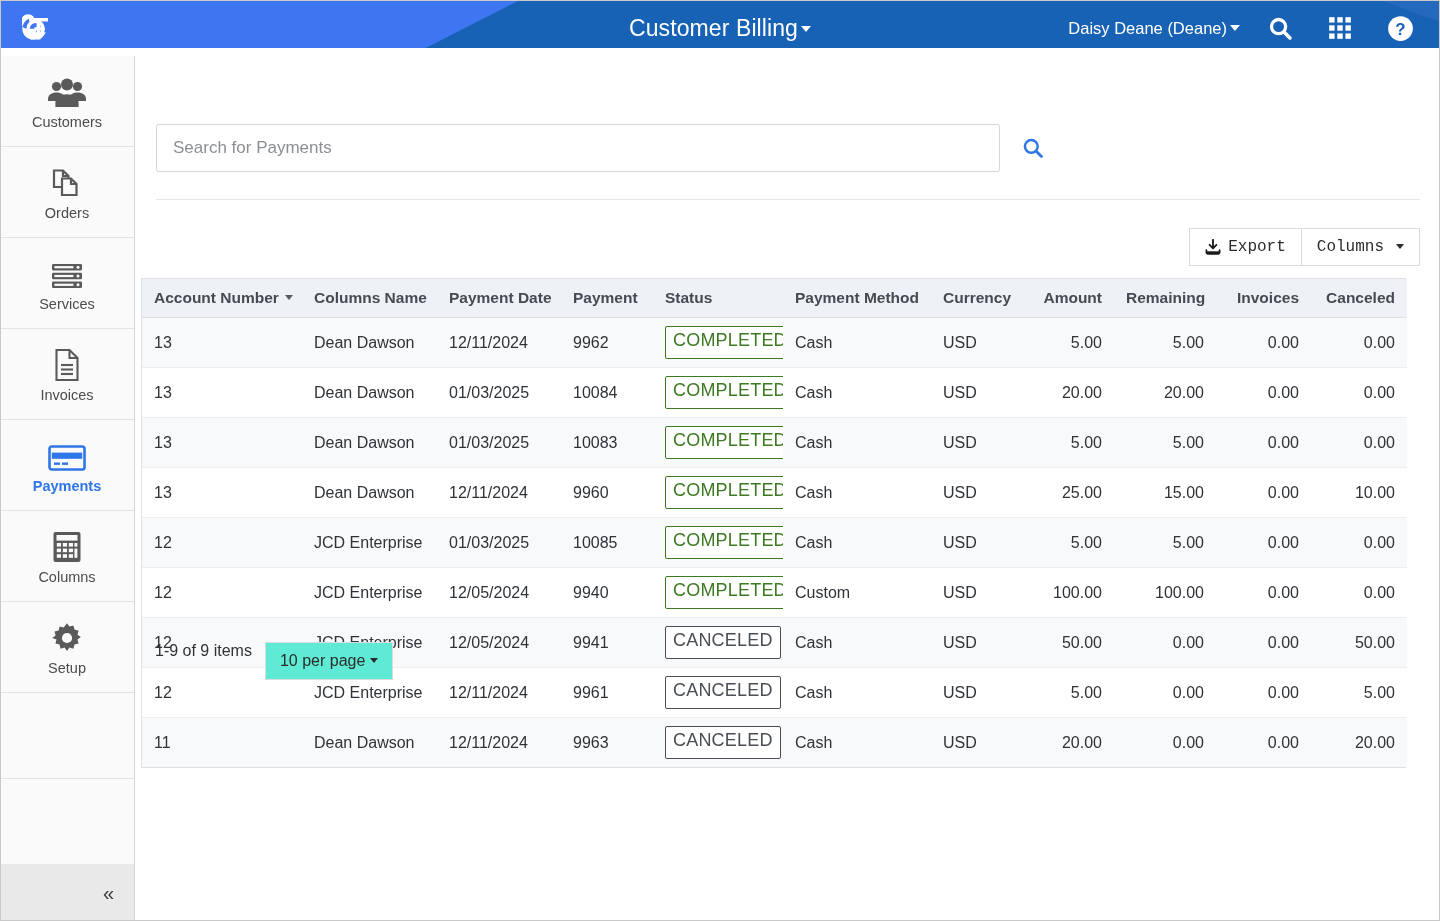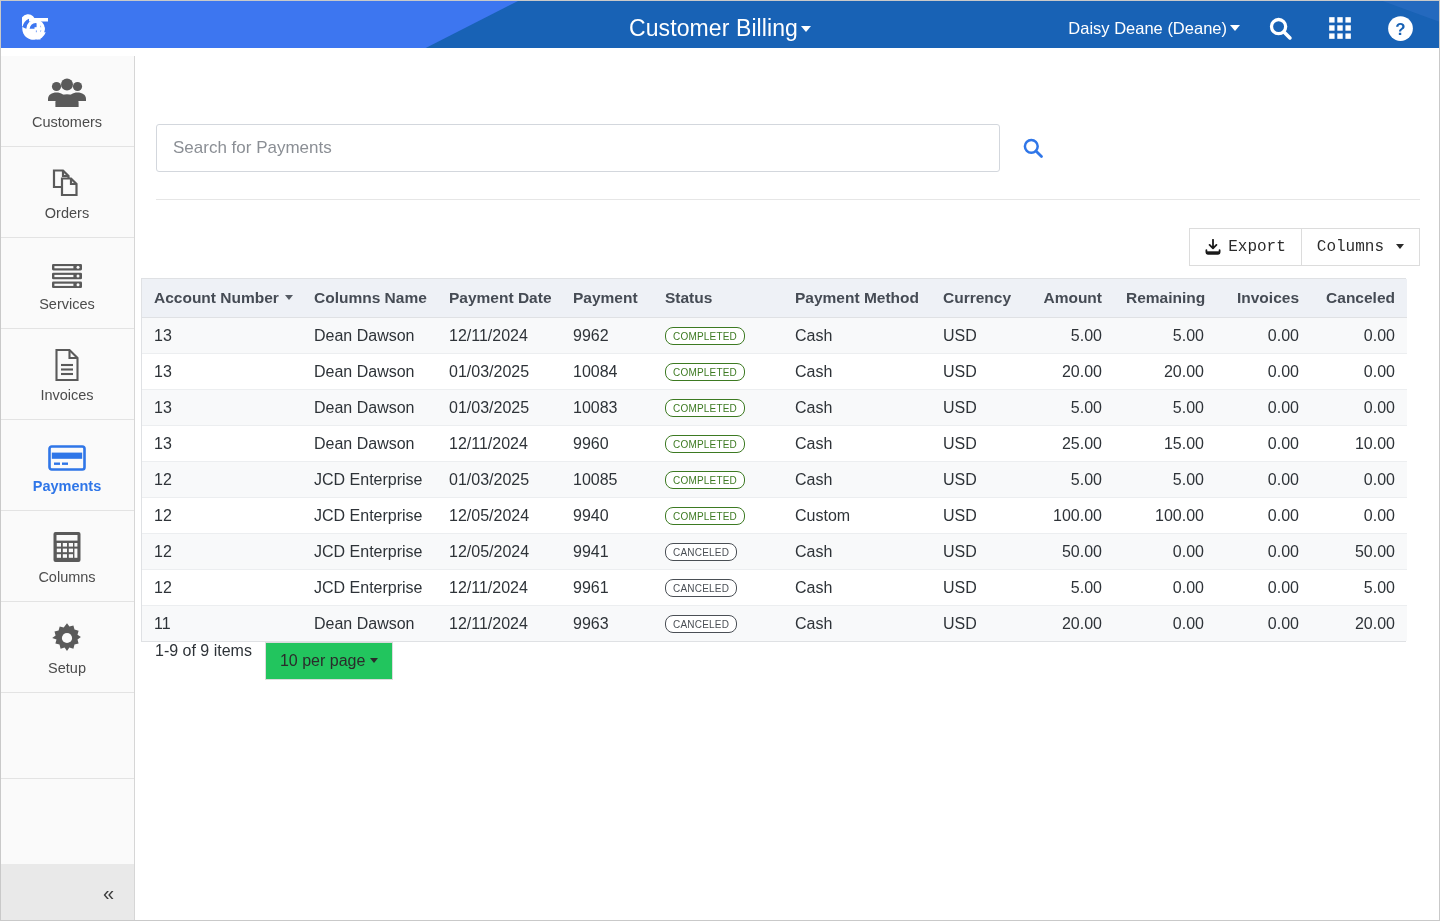--- a/index.html
+++ b/index.html
@@ -238,44 +238,44 @@
   table.grid td.num { text-align: right; }
   table.grid tbody tr:nth-child(odd) { background: #f8f9fa; }
   table.grid tbody tr:nth-child(even) { background: #ffffff; }
   table.grid tbody tr:last-child td { border-bottom: none; }
 
   .badge {
     display: inline-block;
     border: 1px solid #3d7a22;
     color: #3d7a22;
     background: #fff;
-    font-size: 10px;
+    font-size: 18px;
     line-height: 1;
-    padding: 4px 7px 2px;
-    border-radius: 8px;
+    padding: 4px 7px 9px;
+    border-radius: 2px;
     letter-spacing: .2px;
   }
   .badge.cancel {
     border-color: #4a4f55;
     color: #4a4f55;
   }
 
   
   .pager {
     position: absolute; left: 19px; top: 586px;
     display: flex; align-items: flex-start; gap: 13px;
   }
   .pager-count {
     font-size: 16px;
     color: #2e3338;
   }
   .pager-btn {
     height: 38px;
     border: 1px solid #dcdcdc;
-    background: #22c55e;
+    background: #5eead4;
     color: #2b2b2b;
     font-size: 16px;
     font-family: "Liberation Sans", sans-serif;
     display: flex; align-items: center;
     padding: 16px 14px;
     cursor: pointer;
   }
 
   .outer-frame {
     position: absolute; left: 0; top: 0;

